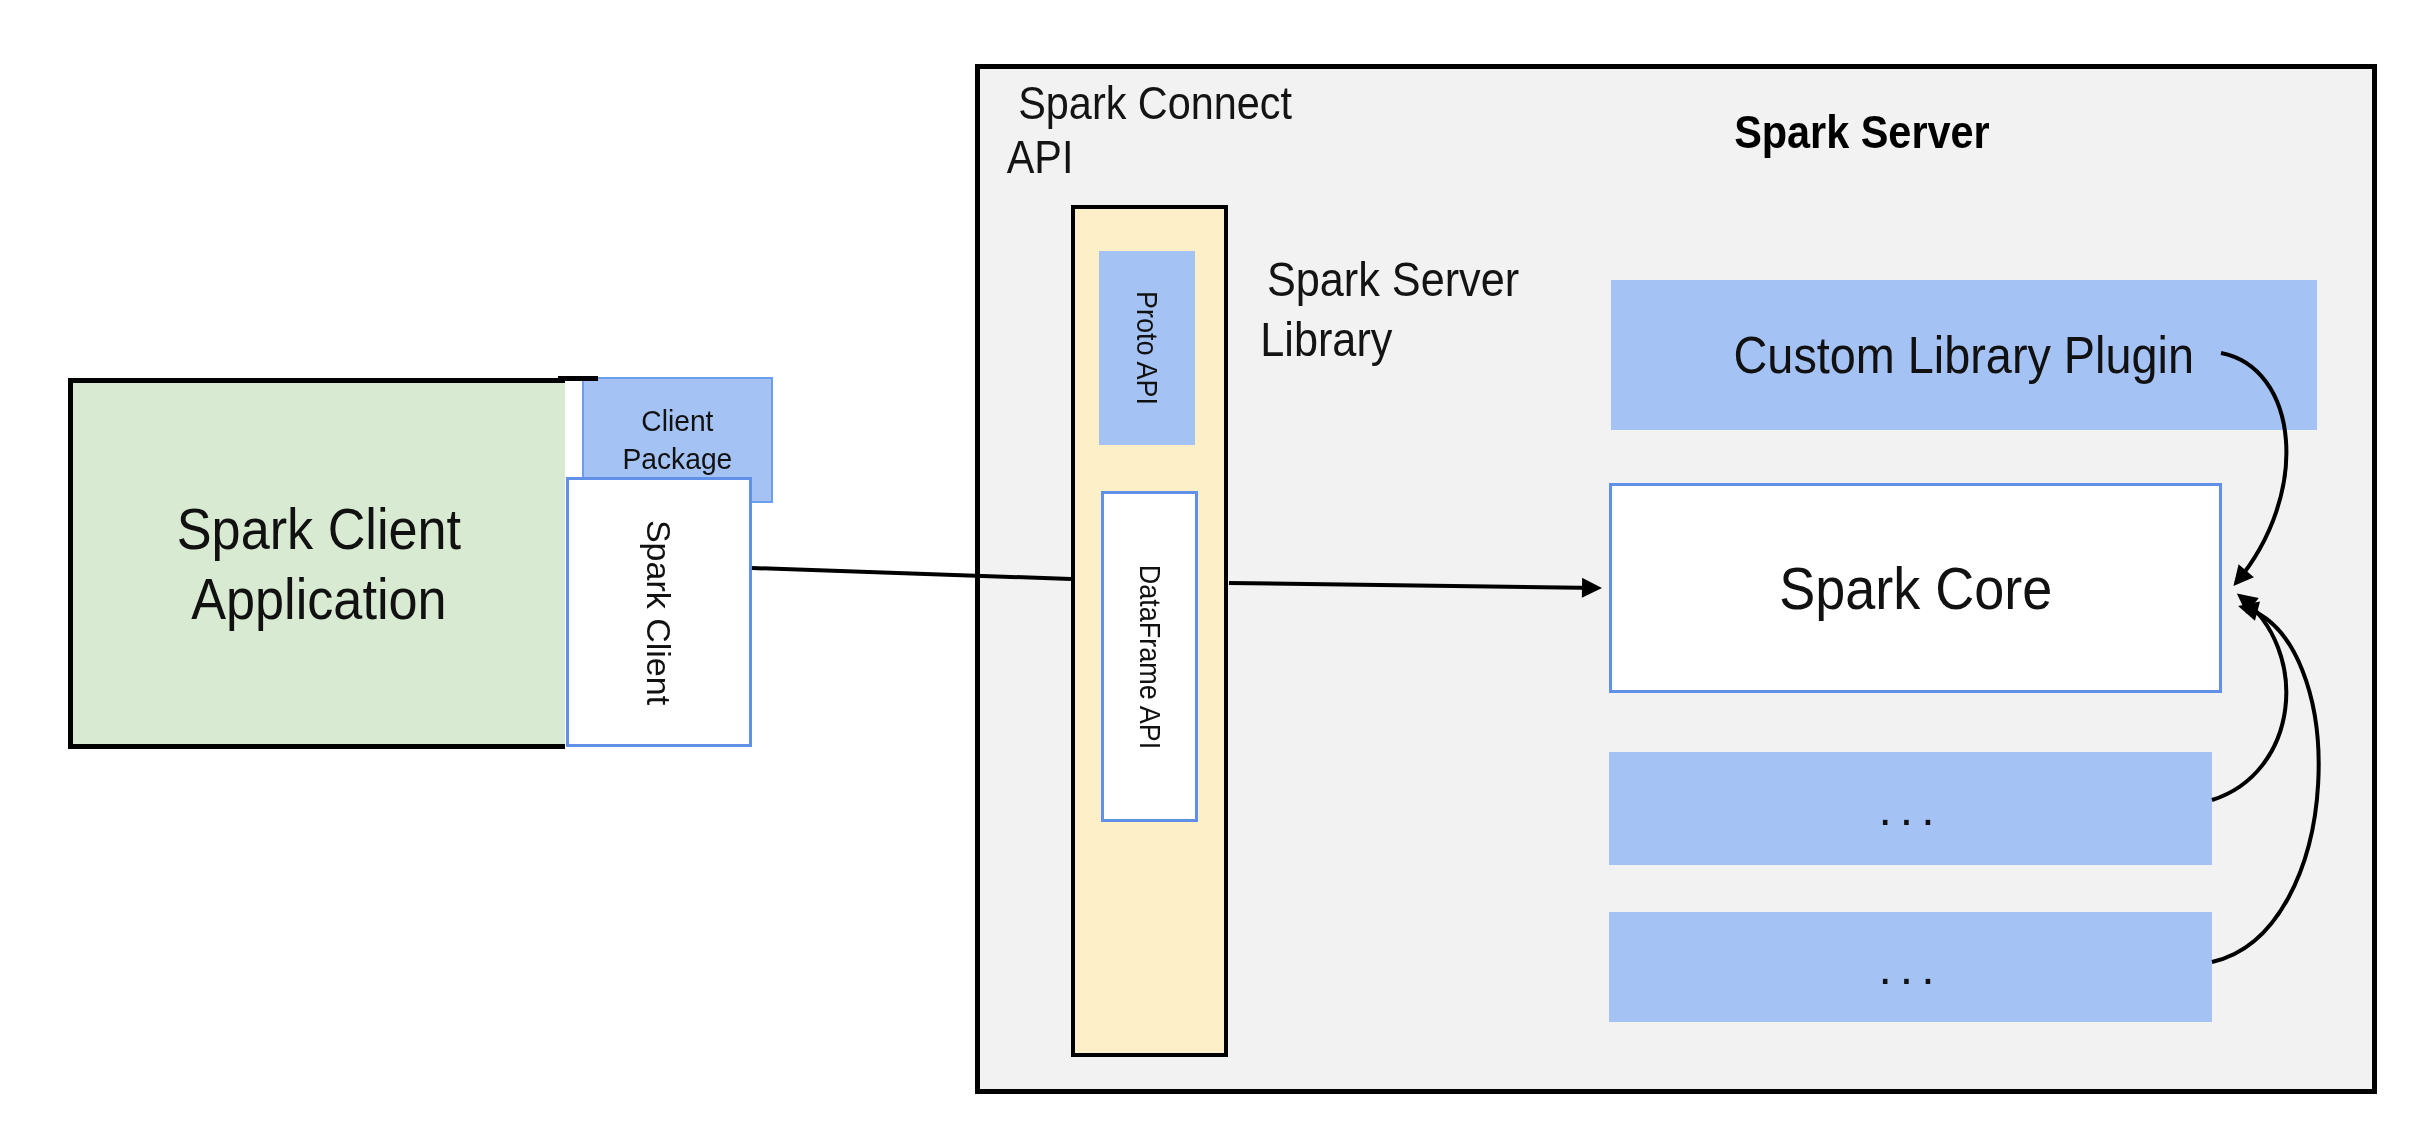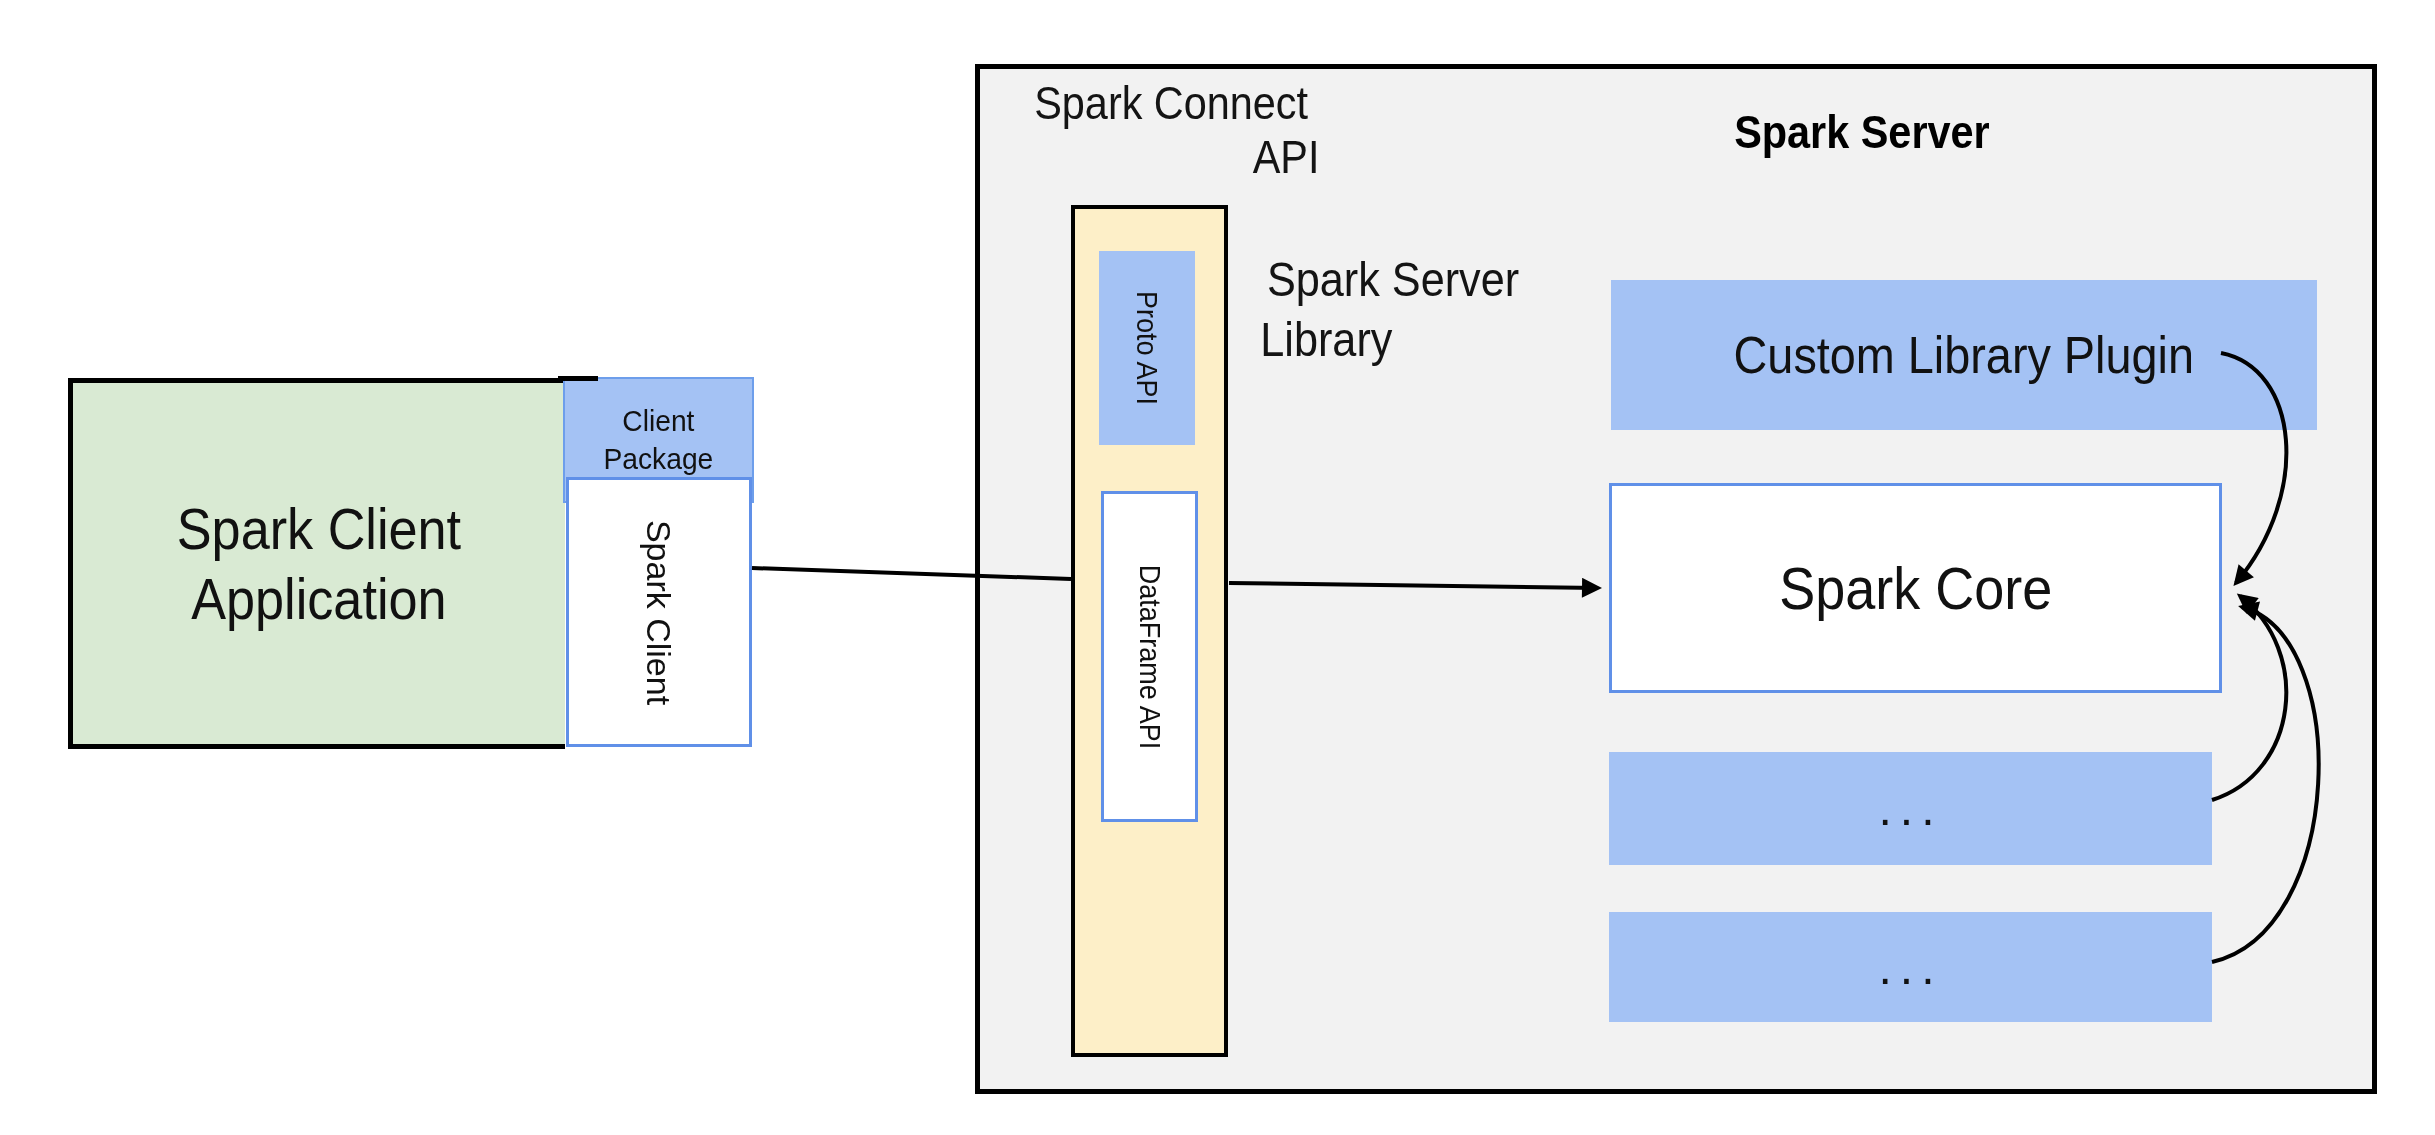--- a/index.html
+++ b/index.html
@@ -18,21 +18,21 @@
 
   
   .outer-box{
     left:975px;top:64px;width:1402px;height:1030px;
     background:#f2f2f2;border:5px solid #000000;
   }
 
   
   .spark-connect-label{
     left:1003px;top:76px;width:320px;
-    font-size:46px;line-height:54px;text-align:right;color:#141414;
+    font-size:46px;line-height:54px;text-align:left;color:#141414;
   }
   .spark-server-title{
     left:1700px;top:106px;width:324px;
     font-size:46px;line-height:52px;font-weight:bold;text-align:center;color:#000000;
   }
   .spark-server-library-label{
     left:1253px;top:250px;width:330px;
     font-size:48px;line-height:60px;text-align:left;color:#141414;
   }
 
@@ -54,21 +54,21 @@
   .dataframe-box .vtext{transform:rotate(90deg) scaleX(0.9);font-size:30px;}
 
   
   .green-box{
     left:68px;top:378px;width:497px;height:371px;
     background:#d9ead3;
     border:5px solid #000000;border-right:none;
     font-size:58px;line-height:70px;
   }
   .client-package-box{
-    left:563px;top:377px;width:191px;height:126px;
+    left:582px;top:377px;width:191px;height:126px;
     background:#a4c2f4;border:2px solid #6d9eeb;
     font-size:30px;line-height:38px;
   }
   .top-border-notch{
     left:558px;top:376px;width:40px;height:5px;background:#000000;
   }
   .spark-client-box{
     left:566px;top:477px;width:186px;height:270px;
     background:#ffffff;border:3px solid #6090e8;
   }

